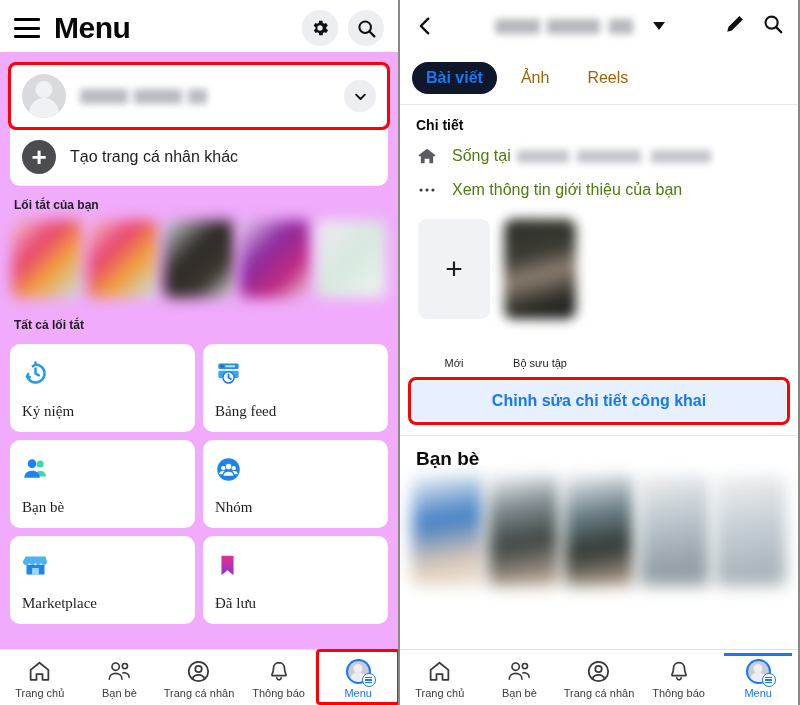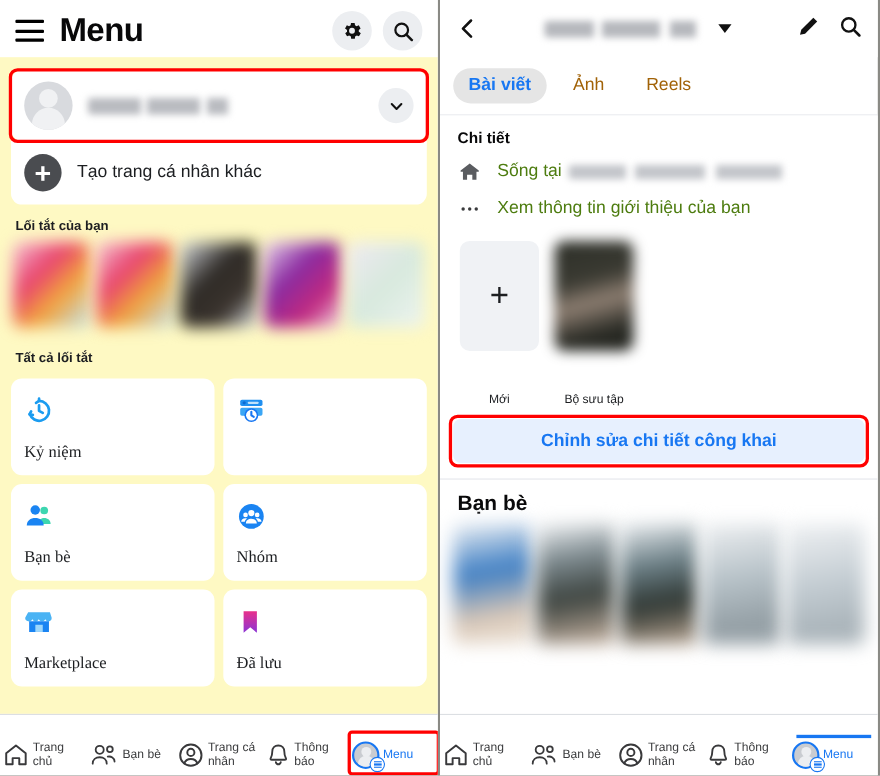--- a/index.html
+++ b/index.html
@@ -29,21 +29,21 @@
   .hamburger { width: 26px; height: 20px; display: flex; flex-direction: column;
     justify-content: space-between; margin-right: 14px; }
   .hamburger span { display: block; height: 3px; background: #000; border-radius: 1px; }
   .menu-title { font-size: 30px; font-weight: bold; color: #080809; letter-spacing: -0.5px; }
   .hdr-spacer { flex: 1; }
   .circle-btn {
     width: 36px; height: 36px; border-radius: 50%;
     background: #eceef1; display: flex; align-items: center; justify-content: center;
     margin-left: 10px;
   }
-  .scroll-area { flex: 1; background: #fef9c3; overflow: hidden; position: relative; }
+  .scroll-area { flex: 1; background: #f0abfc; overflow: hidden; position: relative; }
   .profile-wrap { padding-top: 12px; position: relative; }
   .profile-row {
     display: flex; align-items: center;
     background: #fff; border-radius: 10px;
     margin: 0 10px; padding: 12px 12px; height: 64px;
   }
   .highlight-box {
     position: absolute; border: 3px solid #ff0000; border-radius: 8px;
     pointer-events: none;
   }
@@ -104,21 +104,21 @@
     background: linear-gradient(90deg,#b6b8bd 0 30%, transparent 30% 35%, #b6b8bd 35% 70%,
       transparent 70% 76%, #b6b8bd 76% 92%, transparent 92%);
     color: transparent; font-size: 0;
   }
   .caret-down { width: 0; height: 0; border-left: 6px solid transparent;
     border-right: 6px solid transparent; border-top: 8px solid #111; }
   .p-hdr-icons { display: flex; gap: 16px; align-items: center; }
   .tabs-row { display: flex; align-items: center; gap: 10px; padding: 10px 12px 10px 12px;
     border-bottom: 1px solid #e4e6eb; }
   .tab { padding: 7px 14px; border-radius: 16px; font-size: 16px; color: #a16207; }
-  .tab.active { background: #e5e5e5; color: #1877f2; font-weight: bold; }
+  .tab.active { background: #0f172a; color: #1877f2; font-weight: bold; }
   .p-body { flex: 1; overflow: hidden; background: #fff; padding: 0; }
   .detail-title { font-size: 14px; font-weight: bold; color: #080809; padding: 12px 16px 6px 16px; }
   .detail-row { display: flex; align-items: center; padding: 6px 16px; gap: 14px; }
   .detail-text { font-size: 16px; color: #4d7c0f; display: flex; align-items: center; gap: 6px; }
   .loc-blur {
     display: inline-block; width: 200px; height: 13px; border-radius: 3px; filter: blur(3.5px);
     background: linear-gradient(90deg,#c3c5ca 0 26%, transparent 26% 30%, #c3c5ca 30% 62%,
       transparent 62% 67%, #c3c5ca 67% 97%, transparent 97%);
     color: transparent; font-size: 0;
   }
@@ -139,21 +139,21 @@
     border-top: 1px solid #e4e6eb; margin-top: 4px; }
   .friends-strip { display: flex; gap: 5px; padding: 0 12px; height: 110px; }
   .friend-thumb { flex: 1; border-radius: 7px; filter: blur(8px); }
 
   
   .bottom-nav {
     display: flex; align-items: flex-end; justify-content: space-around;
     height: 56px; background: #fff; border-top: 1px solid #dcdfe3;
     padding-bottom: 4px; flex: 0 0 auto; position: relative;
   }
-  .nav-item { display: flex; align-items: center; gap: 3px;
+  .nav-item { display: flex; flex-direction: column; align-items: center; gap: 3px;
     width: 76px; position: relative; padding-bottom: 2px; }
   .nav-label { font-size: 11px; color: #3a3b3d; }
   .nav-item.active .nav-label { color: #1877f2; }
   .nav-icon { height: 26px; display: flex; align-items: flex-end; }
   .nav-underline { position: absolute; top: -5px; left: 4px; right: 4px; height: 3px;
     background: #1877f2; }
   .nav-highlight { position: absolute; border: 3px solid #ff0000; border-radius: 4px;
     pointer-events: none; }
   .menu-avatar { position: relative; width: 25px; height: 25px; }
   .menu-avatar .ring { position: absolute; inset: 0; border-radius: 50%;
@@ -245,20 +245,21 @@
             <svg width="27" height="27" viewBox="0 0 24 24">
               <rect x="3" y="3" width="18" height="5" rx="1.4" fill="#1f8ff0"></rect>
               <circle cx="6.2" cy="5.5" r="1.3" fill="#0b6bd3"></circle>
               <rect x="9" y="4.6" width="9" height="1.8" rx="0.9" fill="#bfe2fb"></rect>
               <rect x="3" y="9.5" width="18" height="6.5" rx="1.4" fill="#3ba6f5"></rect>
               <circle cx="12" cy="15.5" r="5.6" fill="#1877f2"></circle>
               <circle cx="12" cy="15.5" r="4.3" fill="#fff"></circle>
               <polyline points="12,12.8 12,15.6 14,16.8" fill="none" stroke="#1877f2" stroke-width="1.7" stroke-linecap="round" stroke-linejoin="round"></polyline>
             </svg>
           </div>
+          <div class="grid-label">Bảng feed</div>
         </div>
 
         <div class="grid-cell">
           <div class="icon-slot">
             <svg width="28" height="28" viewBox="0 0 24 24">
               <circle cx="15.6" cy="7.8" r="3" fill="#3dd6b0"></circle>
               <path d="M10.6 18.4c0-3 2.3-4.7 5-4.7s5 1.7 5 4.7z" fill="#3dd6b0"></path>
               <circle cx="8.6" cy="7.4" r="3.7" fill="#1a84f2"></circle>
               <path d="M2 19.4c0-3.7 3-5.8 6.6-5.8s6.6 2.1 6.6 5.8z" fill="#1a84f2"></path>
             </svg>

